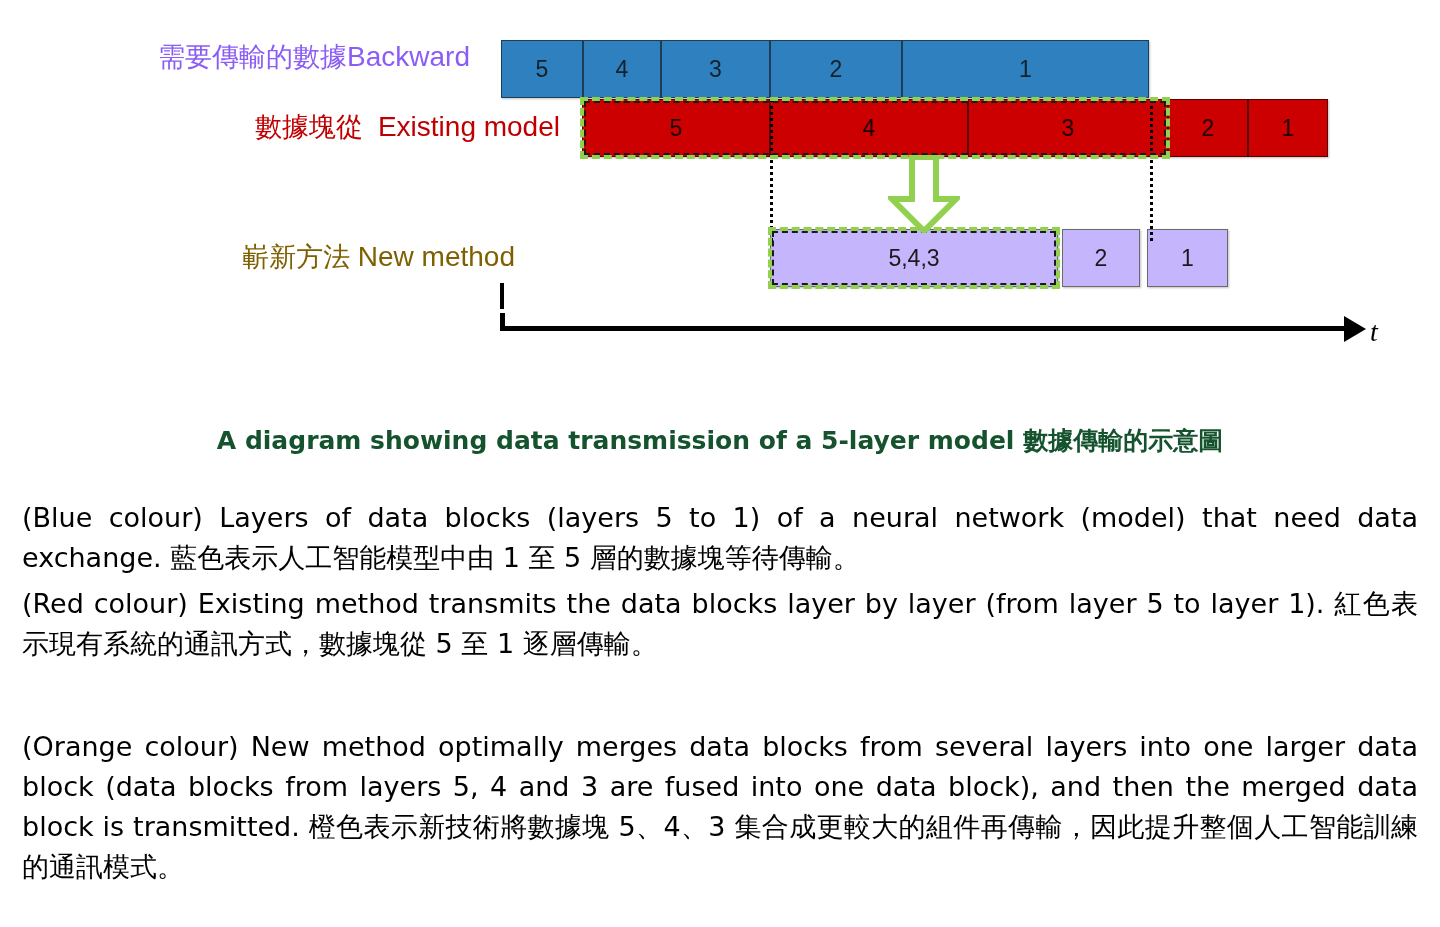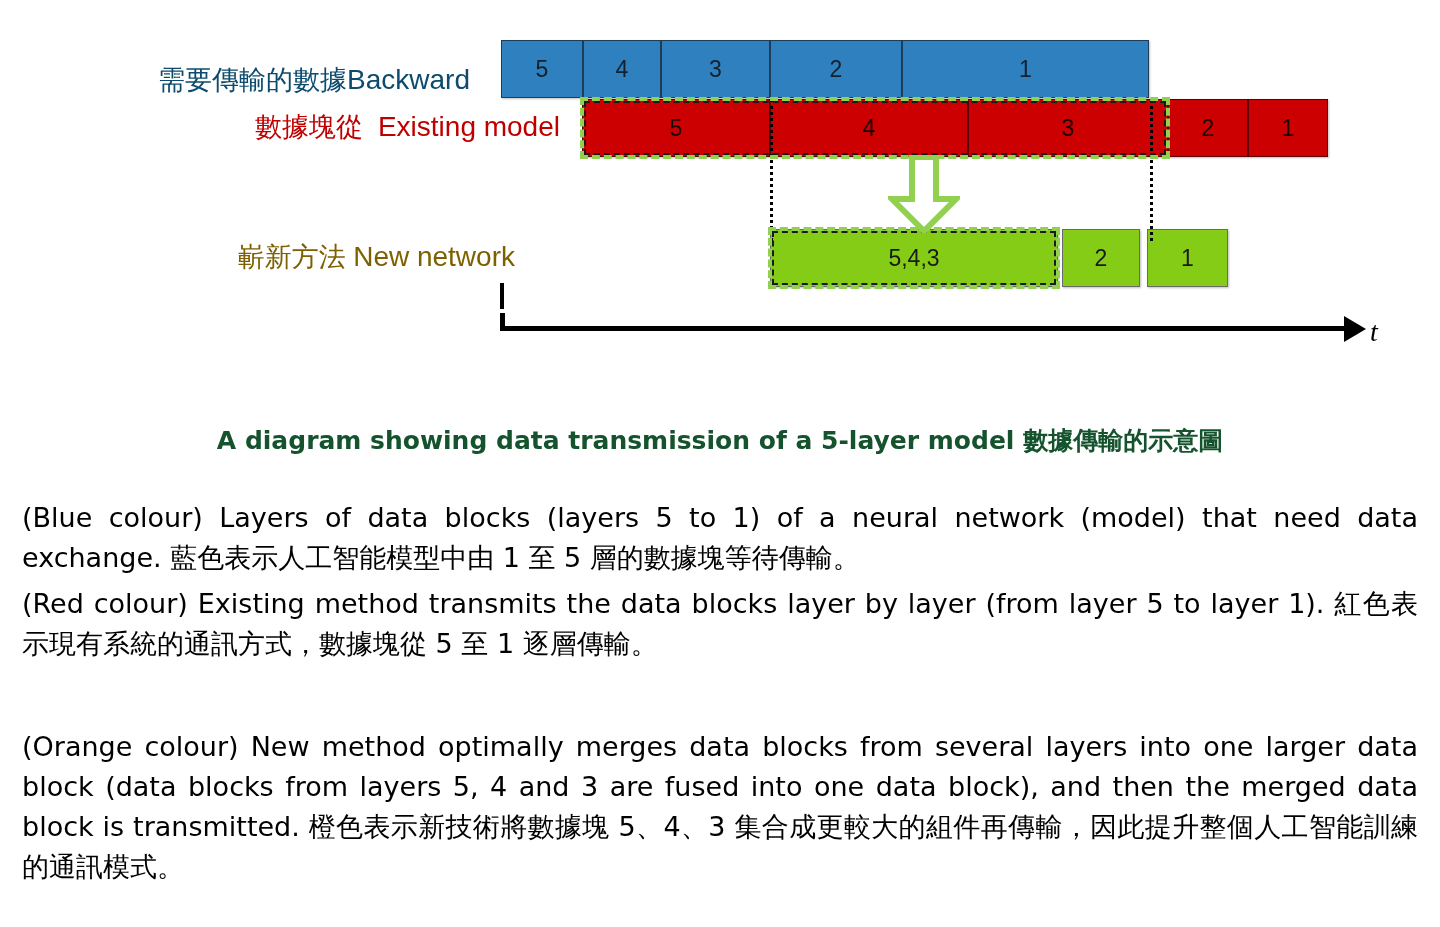--- a/index.html
+++ b/index.html
@@ -36,23 +36,23 @@
     font-family: "DejaVu Sans", "Liberation Sans", sans-serif;
     font-size: 27px;
   }
   .row-label .latin {
     font-family: "Liberation Sans", sans-serif;
     font-size: 28px;
   }
 
   #label-backward {
     left: 60px;
-    top: 66px;
+    top: 43px;
     width: 410px;
-    color: #0c4a6e;
+    color: #8b5cf6;
   }
   #label-existing {
     left: 60px;
     top: 113px;
     width: 500px;
     color: #C00000;
   }
   #label-new {
     left: 60px;
     top: 243px;
@@ -76,21 +76,21 @@
     border: 1px solid #1F3D57;
     box-shadow: 1px 1px 2px rgba(0,0,0,0.25);
   }
   .red {
     background: #CC0000;
     border: 1px solid #5A0000;
     color: #1A0000;
     box-shadow: 1px 1px 2px rgba(0,0,0,0.25);
   }
   .orange {
-    background: #84cc16;
+    background: #c4b5fd;
     border: 1px solid #6A6A6A;
     color: #1A1A1A;
     box-shadow: 1px 1px 2px rgba(0,0,0,0.25);
   }
 
   
   .green-frame {
     position: absolute;
     box-sizing: border-box;
     border: 4px dashed #92D050;
@@ -202,21 +202,21 @@
 
   <div class="row-label" id="label-backward">
     <span class="cjk">需要傳輸的數據</span><span class="latin">Backward</span>
   </div>
 
   <div class="row-label" id="label-existing">
     <span class="cjk">數據塊從</span>&nbsp;&nbsp;<span class="latin">Existing model</span>
   </div>
 
   <div class="row-label" id="label-new">
-    <span class="cjk">嶄新方法</span>&nbsp;<span class="latin">New network</span>
+    <span class="cjk">嶄新方法</span>&nbsp;<span class="latin">New method</span>
   </div>
 
   <div class="block blue" style="left:501px; top:40px; width:82px;  height:58px;">5</div>
   <div class="block blue" style="left:583px; top:40px; width:78px;  height:58px;">4</div>
   <div class="block blue" style="left:661px; top:40px; width:109px; height:58px;">3</div>
   <div class="block blue" style="left:770px; top:40px; width:132px; height:58px;">2</div>
   <div class="block blue" style="left:902px; top:40px; width:247px; height:58px;">1</div>
 
   <div class="block red" style="left:582px;  top:99px; width:188px; height:58px;">5</div>
   <div class="block red" style="left:770px;  top:99px; width:198px; height:58px;">4</div>

